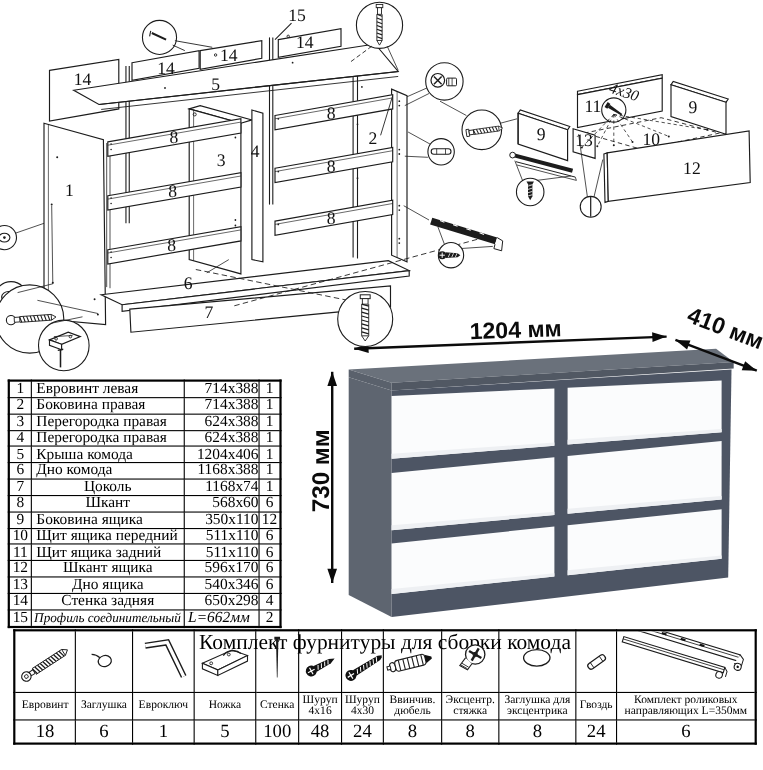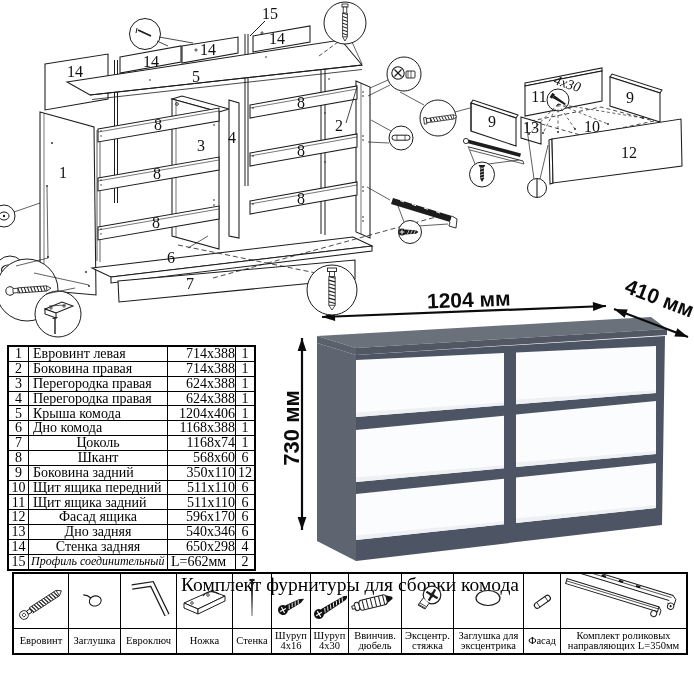--- a/index.html
+++ b/index.html
@@ -7,21 +7,21 @@
    font-family:"Liberation Serif",serif;}
 #diag{position:absolute;left:0;top:0;}
 #parts{position:absolute;left:7px;top:345px;border-collapse:collapse;table-layout:fixed;}
 #parts td{border:1px solid #000;height:13.85px;padding:0;font-size:14px;line-height:13.5px;
   white-space:nowrap;overflow:hidden;color:#000;}
 #parts{border:2px solid #000;}
 #parts td.n{text-align:center;width:19px;}
 #parts td.nm{width:134px;padding-left:4px;}
 #parts td.nmc{width:134px;text-align:center;font-family:Liberation Serif, serif;}
 #parts td.sz{width:64px;text-align:right;}
-#parts td.szl{width:64px;padding-left:3px;}
+#parts td.szl{width:64px;padding-left:3px;font-style:italic;}
 #parts td.q{text-align:center;width:18px;}
 #title{position:absolute;left:0;top:574px;width:700px;text-align:center;font-size:19.5px;color:#000;}
 #hw{position:absolute;left:12px;top:572px;border-collapse:collapse;table-layout:fixed;border:2px solid #000;}
 #hw td{border:1px solid #000;padding:0;text-align:center;vertical-align:middle;color:#000;}
 #hw tr.ic td{height:53px;}
 #hw tr.lb td{height:24px;font-size:10.5px;line-height:10.5px;}
 #hw tr.qt td{height:13px;font-size:17px;}
 </style>
 </head>
 <body>
@@ -391,45 +391,45 @@
           <td class="q">1</td>
         </tr>
 <tr>
           <td class="n">8</td>
           <td class="nmc">Шкант</td>
           <td class="sz">568x60</td>
           <td class="q">6</td>
         </tr>
 <tr>
           <td class="n">9</td>
-          <td class="nm">Боковина задний</td>
+          <td class="nm">Боковина ящика</td>
           <td class="sz">350x110</td>
           <td class="q">12</td>
         </tr>
 <tr>
           <td class="n">10</td>
           <td class="nm">Щит ящика передний</td>
           <td class="sz">511x110</td>
           <td class="q">6</td>
         </tr>
 <tr>
           <td class="n">11</td>
           <td class="nm">Щит ящика задний</td>
           <td class="sz">511x110</td>
           <td class="q">6</td>
         </tr>
 <tr>
           <td class="n">12</td>
-          <td class="nmc">Фасад ящика</td>
+          <td class="nmc">Шкант ящика</td>
           <td class="sz">596x170</td>
           <td class="q">6</td>
         </tr>
 <tr>
           <td class="n">13</td>
-          <td class="nmc">Дно задняя</td>
+          <td class="nmc">Дно ящика</td>
           <td class="sz">540x346</td>
           <td class="q">6</td>
         </tr>
 <tr>
           <td class="n">14</td>
           <td class="nmc">Стенка задняя</td>
           <td class="sz">650x298</td>
           <td class="q">4</td>
         </tr>
 <tr>
@@ -587,18 +587,32 @@
 <td>Евровинт</td>
           <td>Заглушка</td>
           <td>Евроключ</td>
           <td>Ножка</td>
           <td>Стенка</td>
 <td>Шуруп<br>4x16</td>
           <td>Шуруп<br>4x30</td>
           <td>Ввинчив.<br>дюбель</td>
           <td>Эксцентр.<br>стяжка</td>
 <td>Заглушка для<br>эксцентрика</td>
-          <td>Фасад</td>
+          <td>Гвоздь</td>
           <td>Комплект роликовых<br>направляющих L=350мм</td>
+</tr>
+<tr class="qt">
+<td>18</td>
+          <td>6</td>
+          <td>1</td>
+          <td>5</td>
+          <td>100</td>
+          <td>48</td>
+          <td>24</td>
+          <td>8</td>
+          <td>8</td>
+          <td>8</td>
+          <td>24</td>
+          <td>6</td>
 </tr>
 </tbody>
     </table>
 </div>
 
 </body></html>

